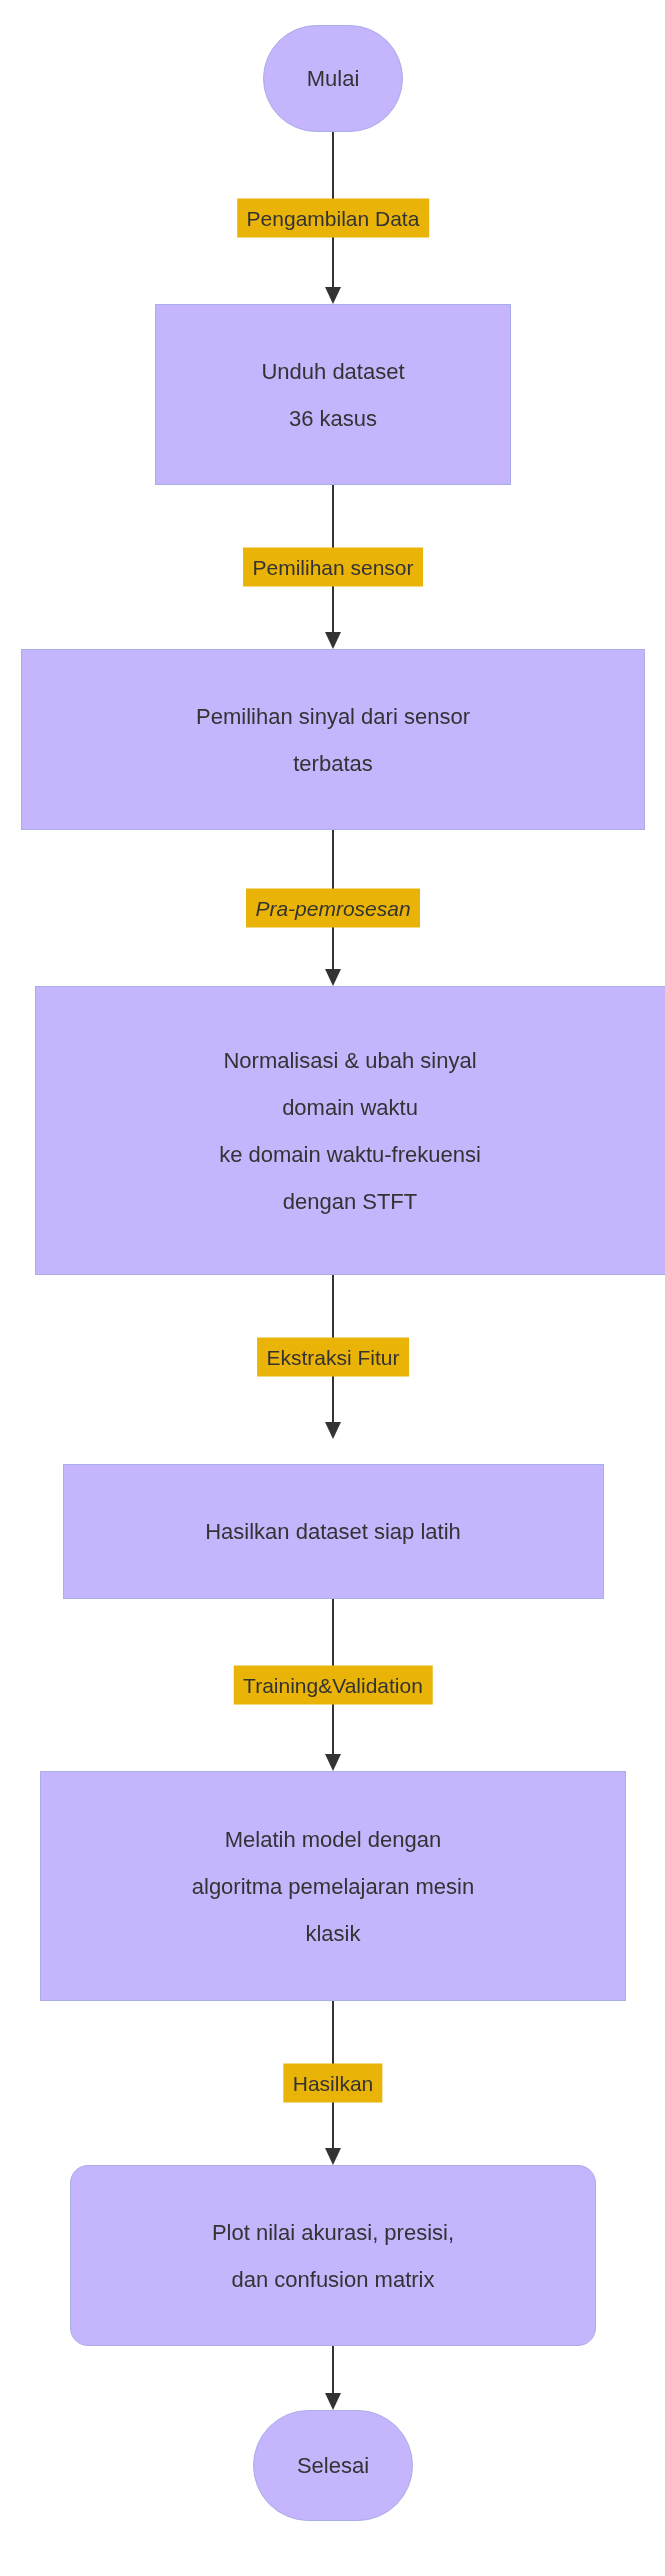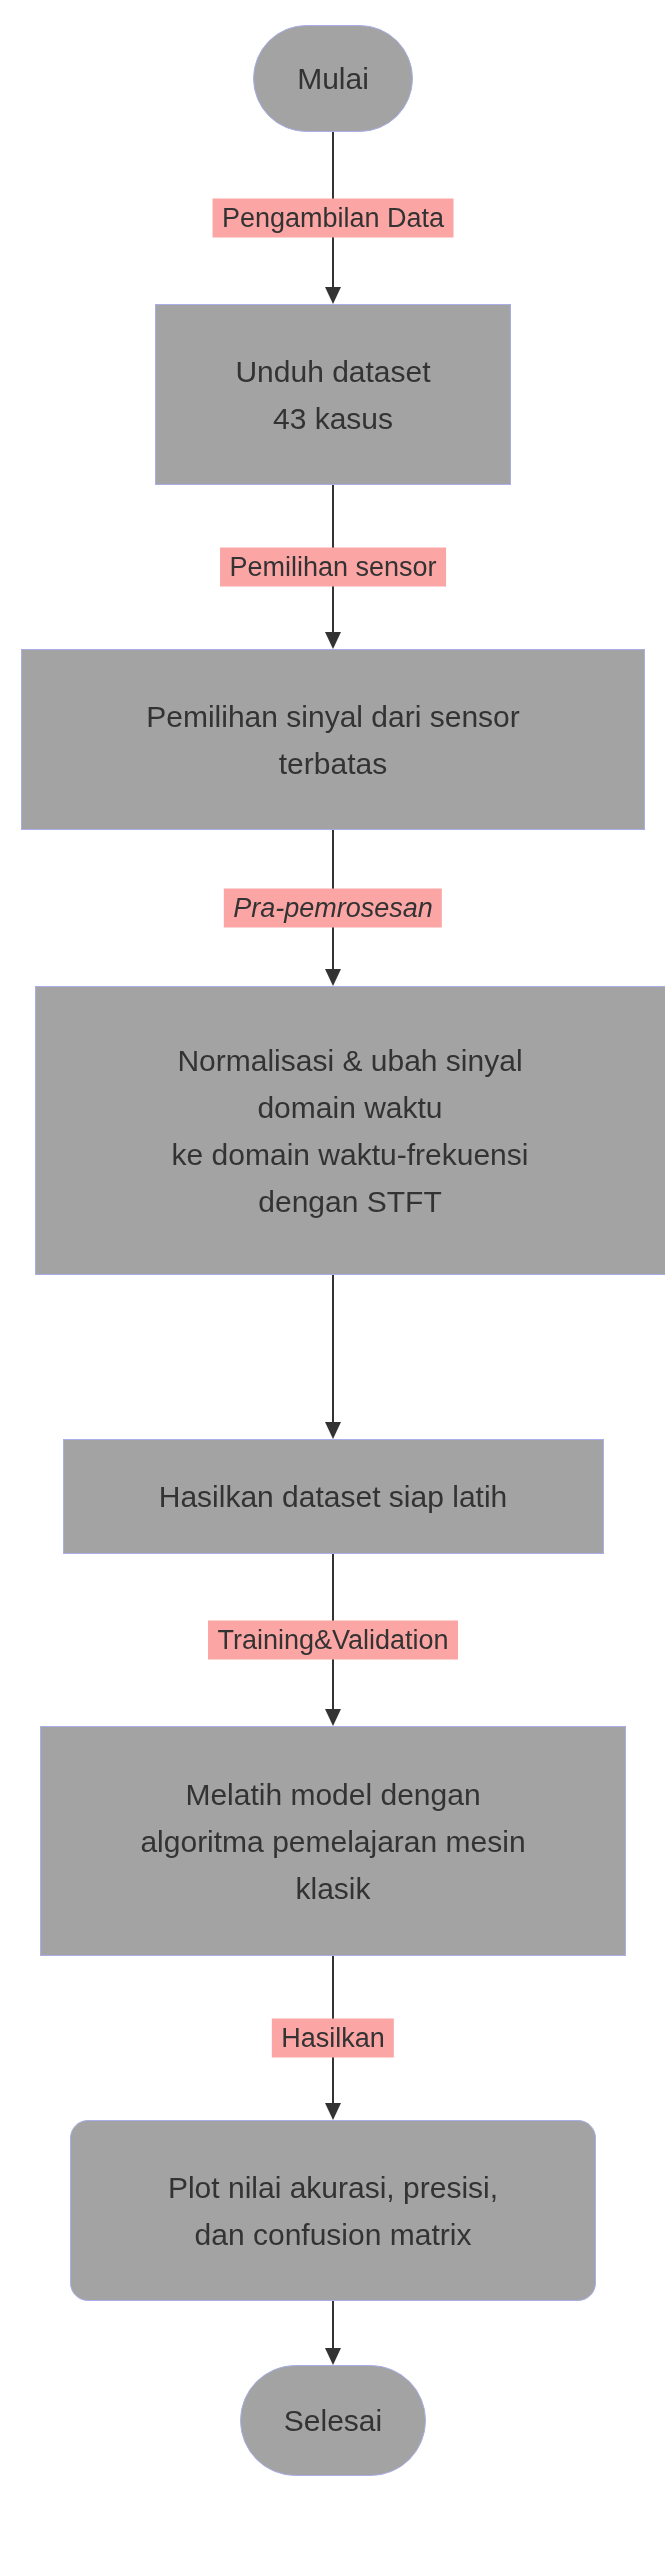--- a/index.html
+++ b/index.html
@@ -15,43 +15,43 @@
     font-family: "Liberation Sans", "DejaVu Sans", sans-serif;
     color: #333333;
     display: flex;
     flex-direction: column;
     align-items: center;
     overflow: hidden;
   }
   
   .node {
     box-sizing: border-box;
-    background: #a3a3a3;
+    background: #c4b5fd;
     border: 1.3px solid #A9AEE8;
     color: #333333;
     display: flex;
     align-items: center;
     justify-content: center;
     text-align: center;
-    font-size: 30px;
+    font-size: 22px;
     line-height: 47px;
     white-space: pre-line;
     flex: none;
   }
   .stadium {
     border-radius: 60px;
     padding: 0 43px;
     height: 107px;
     min-width: 74px;
   }
   .stadium.end { height: 111px; }
   .rect.b1 { width: 356px; height: 181px; }
   .rect.b2 { width: 624px; height: 181px; }
   .rect.b3 { width: 631px; height: 289px; margin-left: 34px; }
-  .rect.b4 { width: 541px; height: 115px; }
+  .rect.b4 { width: 541px; height: 135px; margin-top: 25px; }
   .rect.b5 { width: 586px; height: 230px; }
   .rect.b6 { width: 526px; height: 181px; border-radius: 18px; }
   
   .connector {
     position: relative;
     width: 100%;
     flex: none;
   }
   .c1 { height: 172px; }
   .c2 { height: 164px; }
@@ -78,23 +78,23 @@
     height: 0;
     border-left: 8.7px solid transparent;
     border-right: 8.7px solid transparent;
     border-top: 17.4px solid #333333;
   }
   .edge-label {
     position: absolute;
     top: 50%;
     left: 50%;
     transform: translate(-50%, -50%);
-    background: #fca5a5;
+    background: #eab308;
     color: #333333;
-    font-size: 27px;
+    font-size: 21px;
     line-height: 35px;
     padding: 2px 9.4px;
     white-space: nowrap;
   }
   .top-gap { height: 25px; flex: none; }
 </style>
 </head>
 <body>
 
 <div id="canvas">
@@ -106,21 +106,21 @@
   </div>
 
   <div class="connector c1">
     <div class="arrow-line"></div>
     <div class="arrow-head"></div>
     <div class="edge-label">Pengambilan Data</div>
   </div>
 
   <div class="node rect b1">
     <span>Unduh dataset
-43 kasus</span>
+36 kasus</span>
   </div>
 
   <div class="connector c2">
     <div class="arrow-line"></div>
     <div class="arrow-head"></div>
     <div class="edge-label">Pemilihan sensor</div>
   </div>
 
   <div class="node rect b2">
     <span>Pemilihan sinyal dari sensor
@@ -136,20 +136,21 @@
   <div class="node rect b3">
     <span>Normalisasi &amp; ubah sinyal
 domain waktu
 ke domain waktu-frekuensi
 dengan STFT</span>
   </div>
 
   <div class="connector c4">
     <div class="arrow-line"></div>
     <div class="arrow-head"></div>
+    <div class="edge-label">Ekstraksi Fitur</div>
   </div>
 
   <div class="node rect b4">
     <span>Hasilkan dataset siap latih</span>
   </div>
 
   <div class="connector c5">
     <div class="arrow-line"></div>
     <div class="arrow-head"></div>
     <div class="edge-label">Training&amp;Validation</div>

